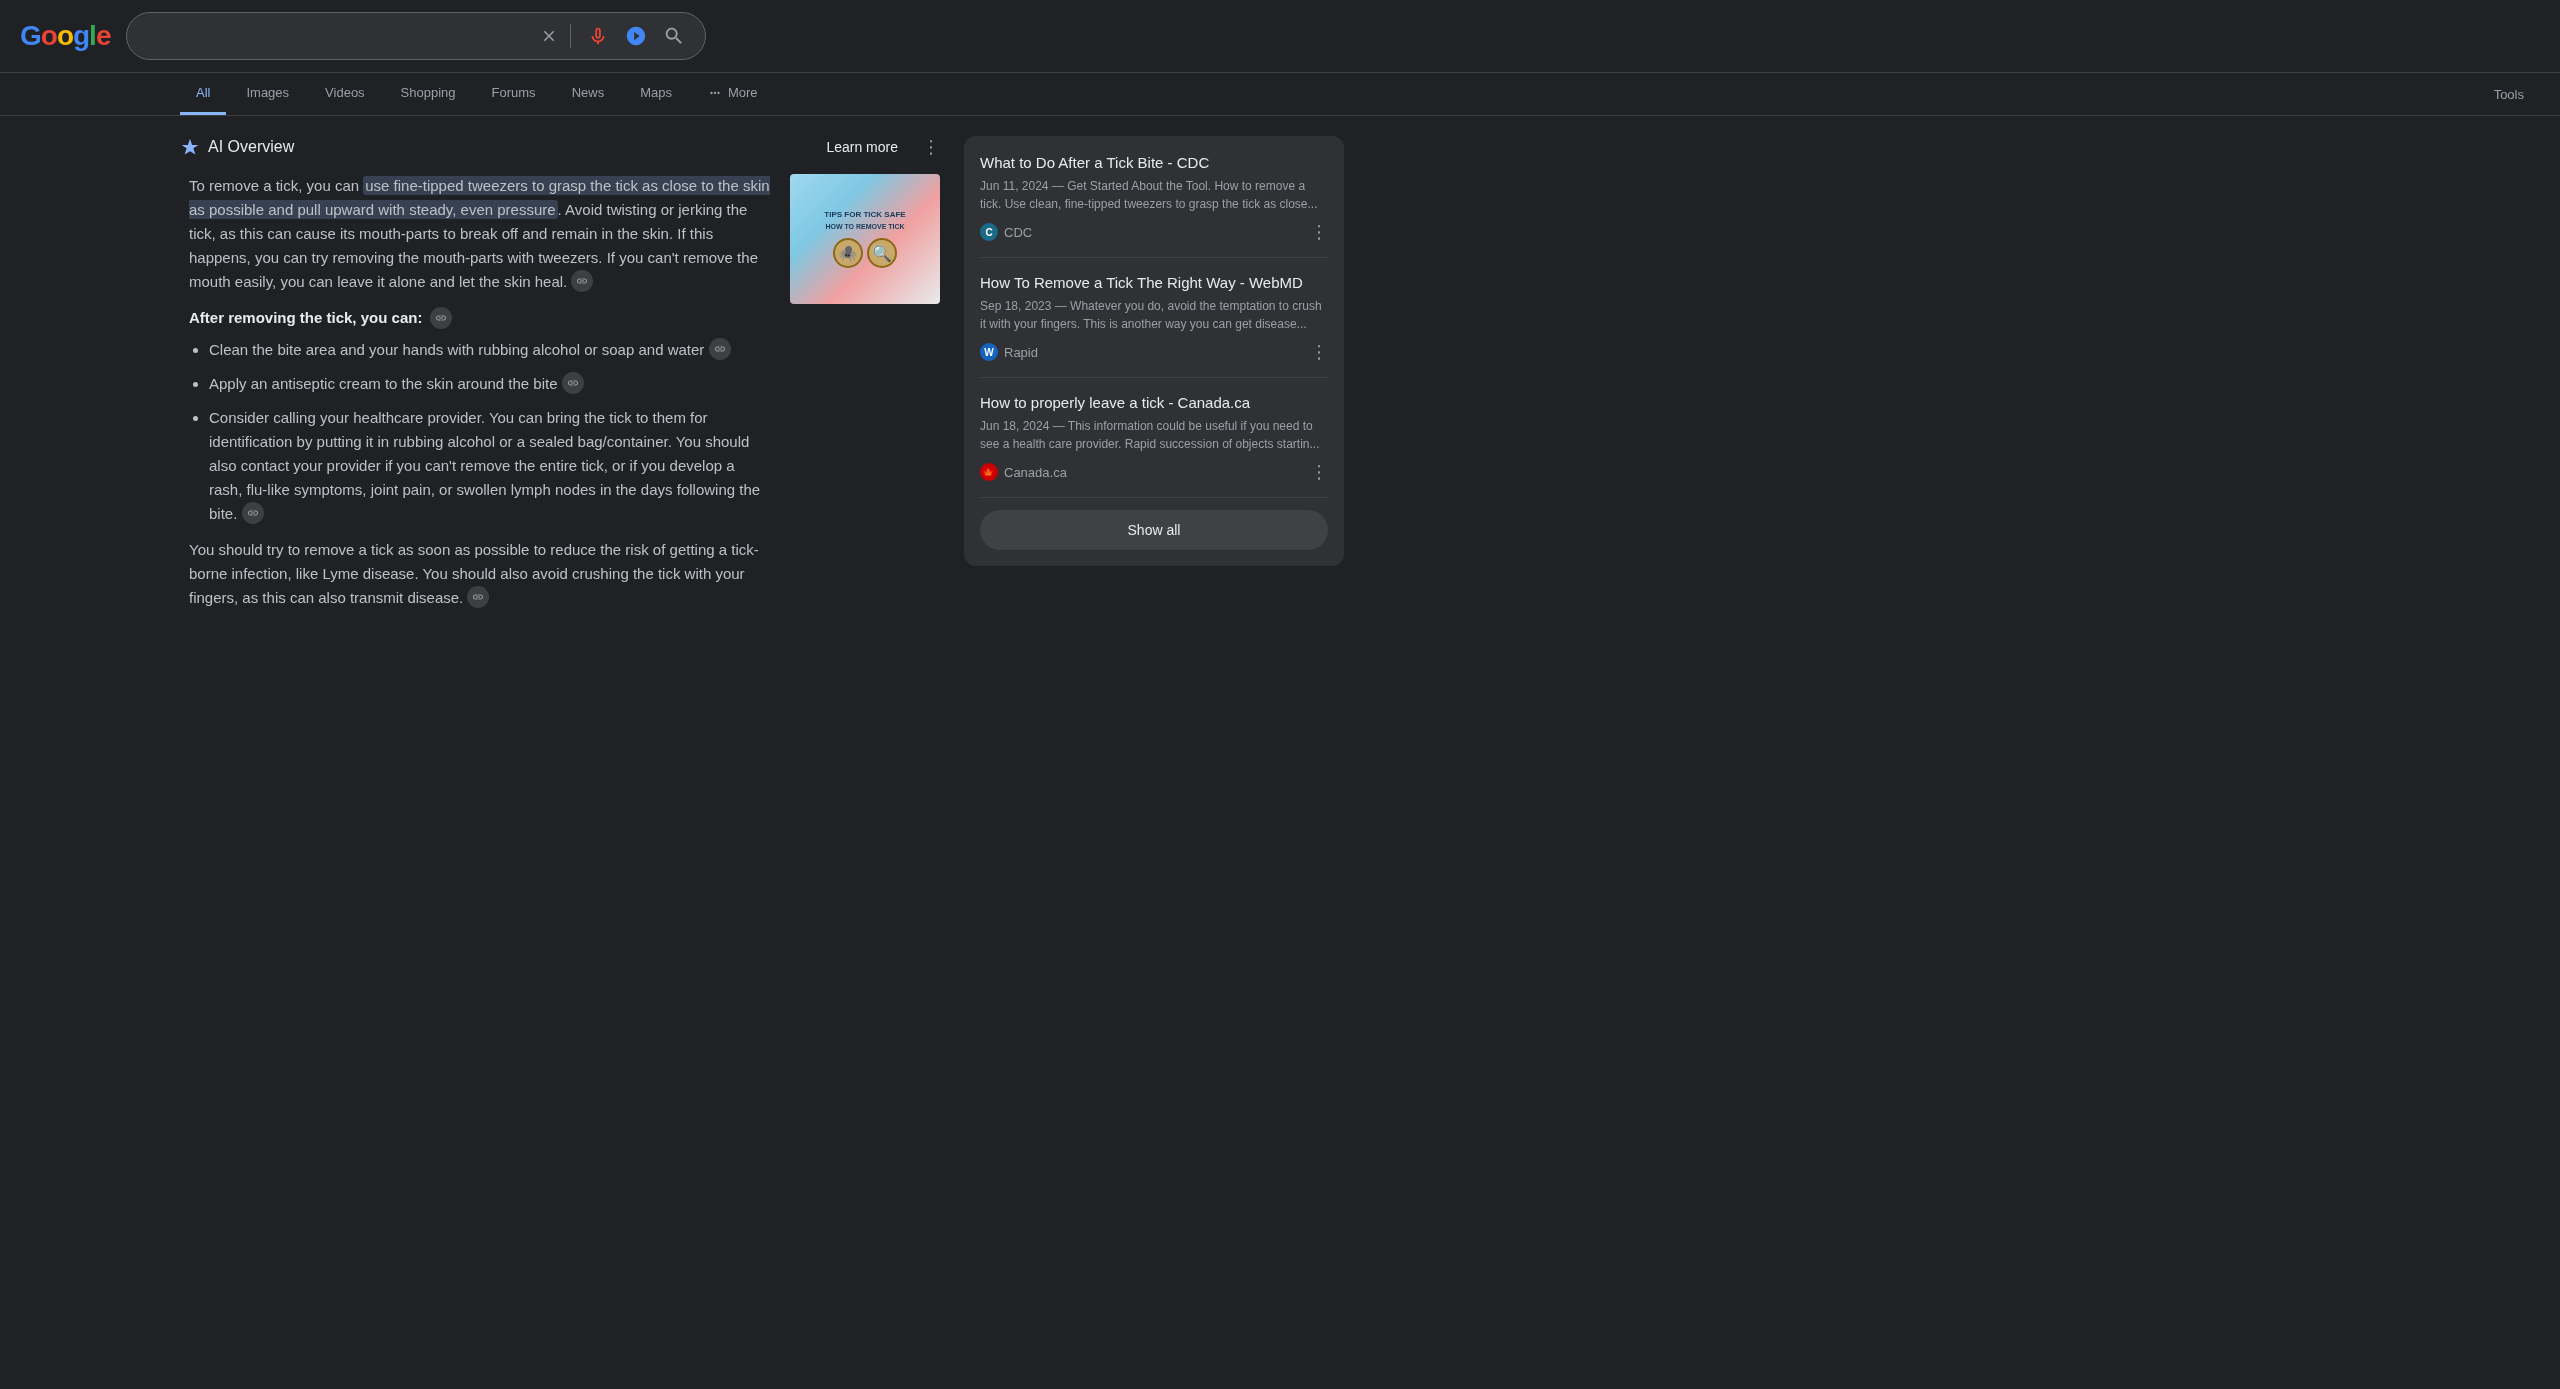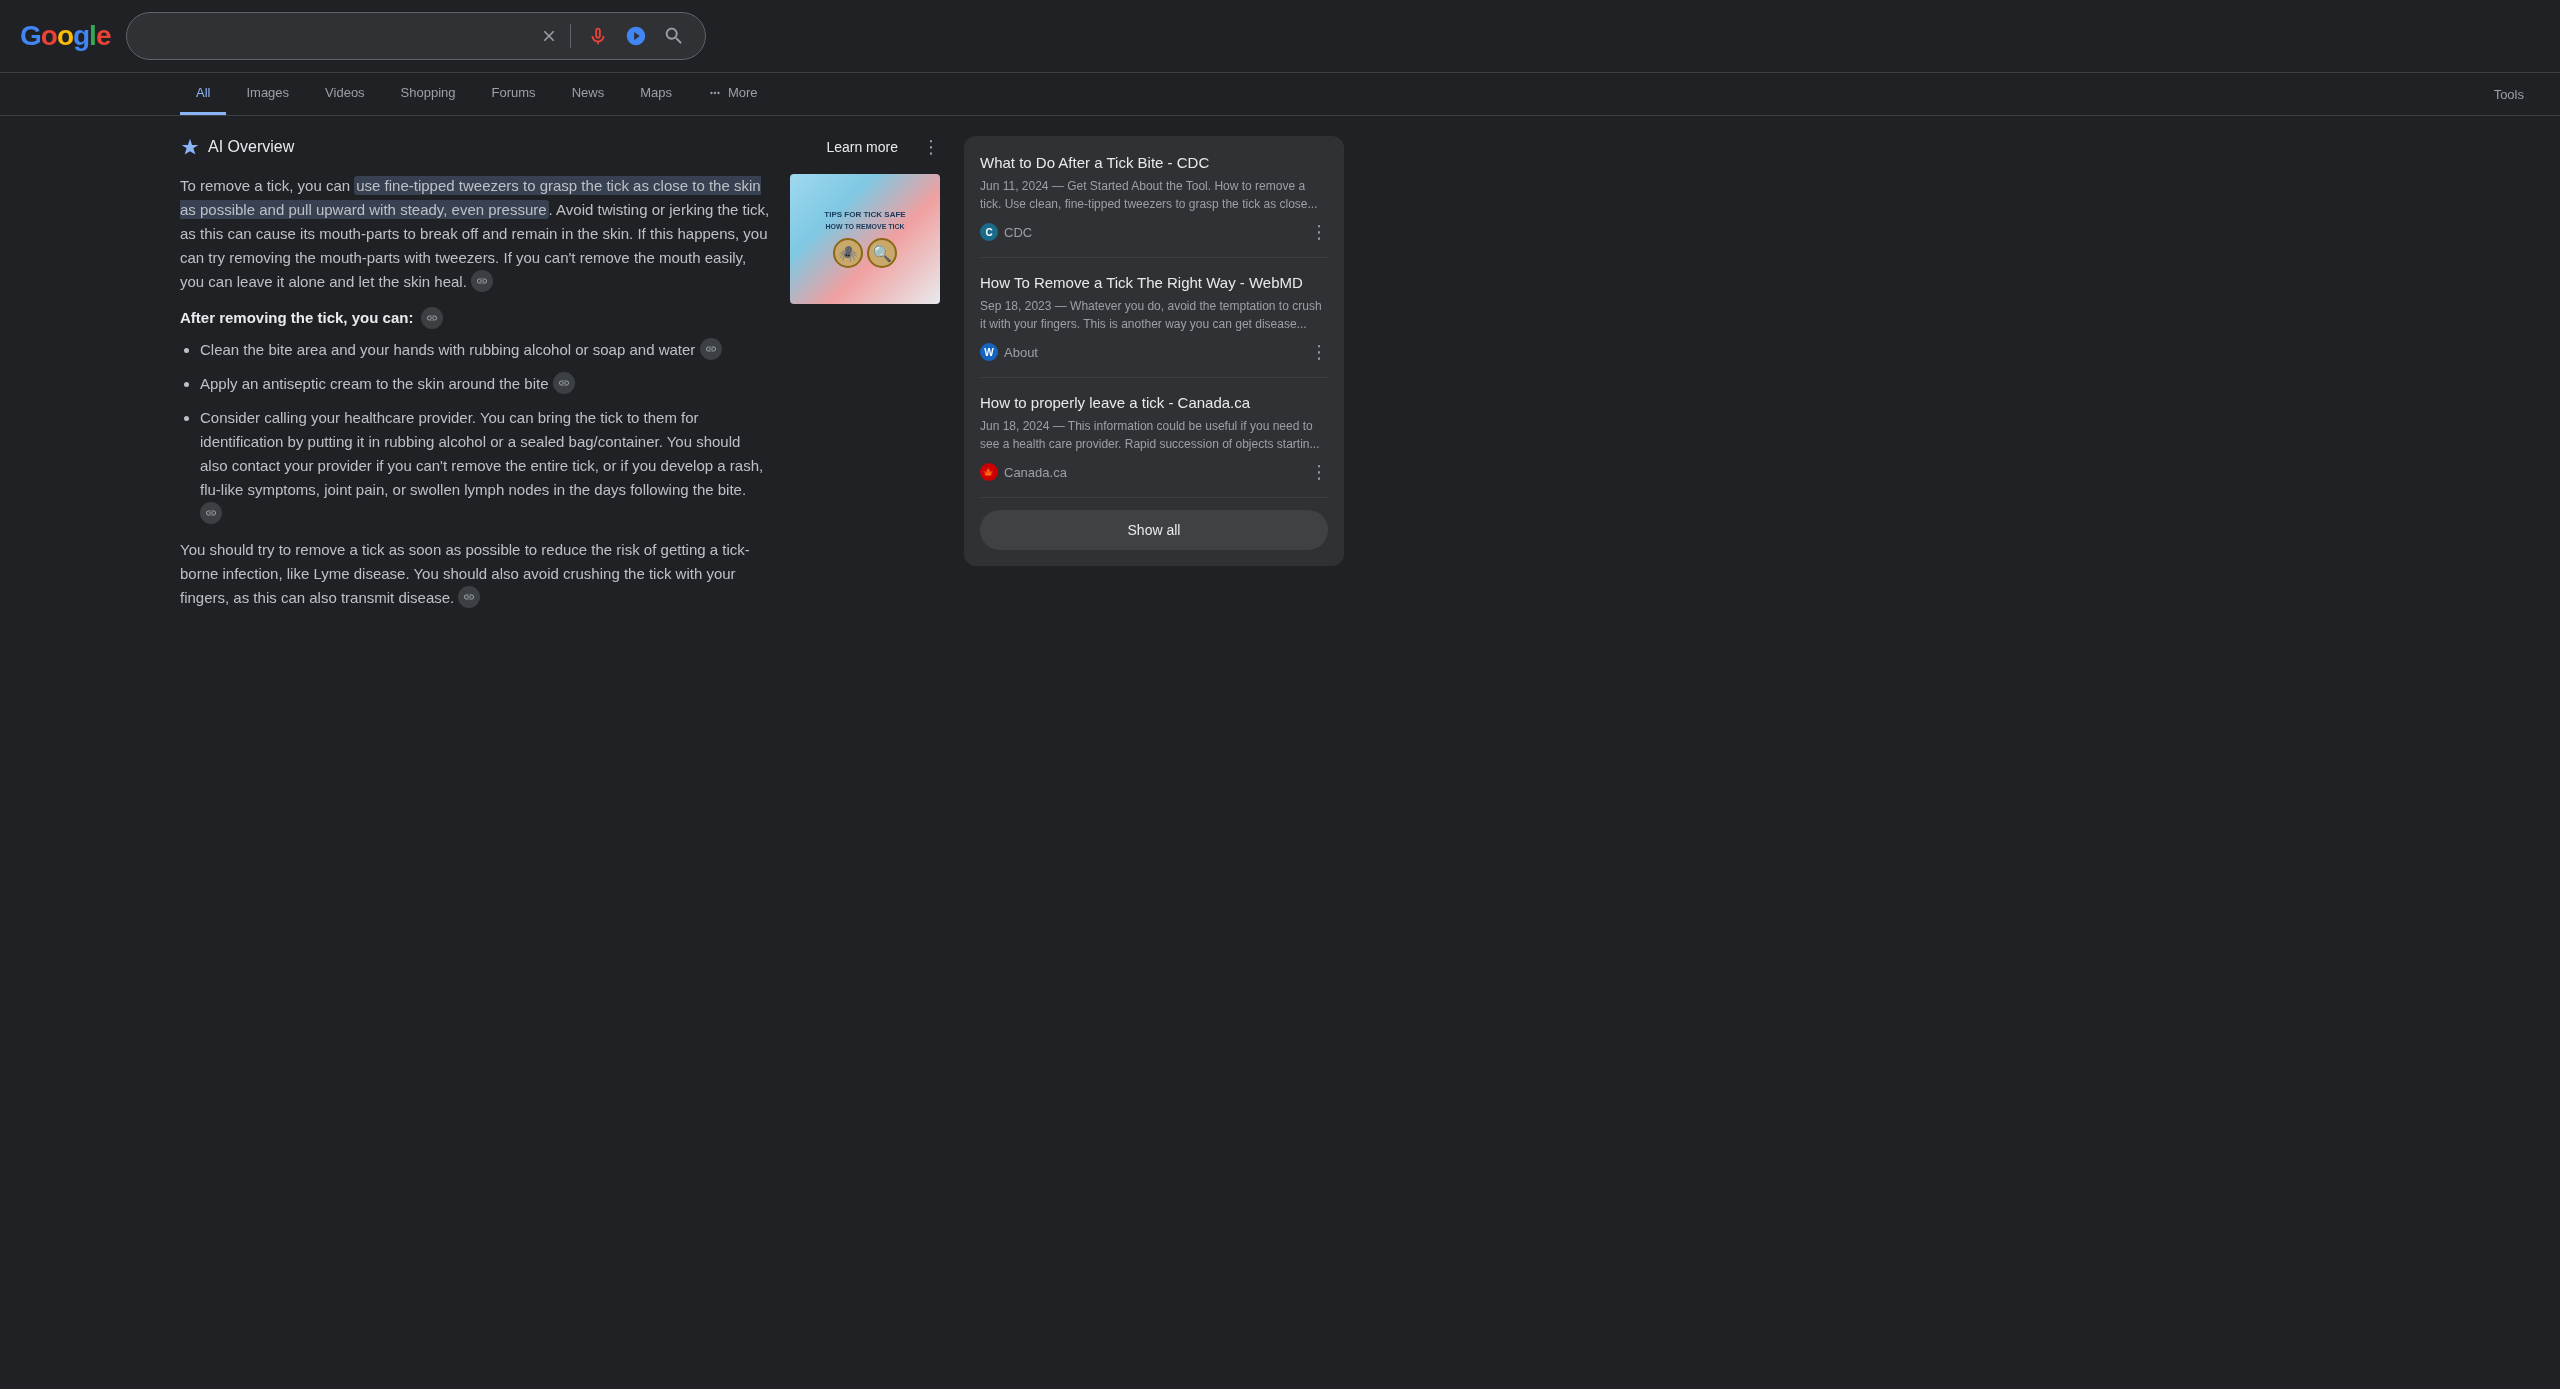--- a/index.html
+++ b/index.html
@@ -155,20 +155,21 @@
 
     .ai-body {
       display: flex;
       gap: 20px;
     }
     .ai-text {
       flex: 1;
       font-size: 15px;
       line-height: 1.6;
       color: #bdc1c6;
+      margin-left: 9px;
     }
     .ai-text .highlight {
       background: #374151;
       border-radius: 3px;
       padding: 1px 2px;
     }
     .ai-text p { margin-bottom: 12px; }
     .ai-text ul {
       padding-left: 20px;
       margin-bottom: 12px;
@@ -498,21 +499,21 @@
       </div>
 
       <div class="source-item">
         <div class="source-title">How To Remove a Tick The Right Way - WebMD</div>
         <div class="source-date-snippet">
           <span>Sep 18, 2023</span> — <span>Whatever you do, avoid the temptation to crush it with your fingers. This is another way you can get disease...</span>
         </div>
         <div class="source-footer">
           <div class="source-favicon">
             <div class="favicon-circle webmd-favicon">W</div>
-            <span>About</span>
+            <span>Rapid</span>
           </div>
           <span class="source-more">⋮</span>
         </div>
       </div>
 
       <div class="source-item">
         <div class="source-title">How to properly leave a tick - Canada.ca</div>
         <div class="source-date-snippet">
           <span>Jun 18, 2024</span> — <span>This information could be useful if you need to see a health care provider. Rapid succession of objects startin...</span>
         </div>

